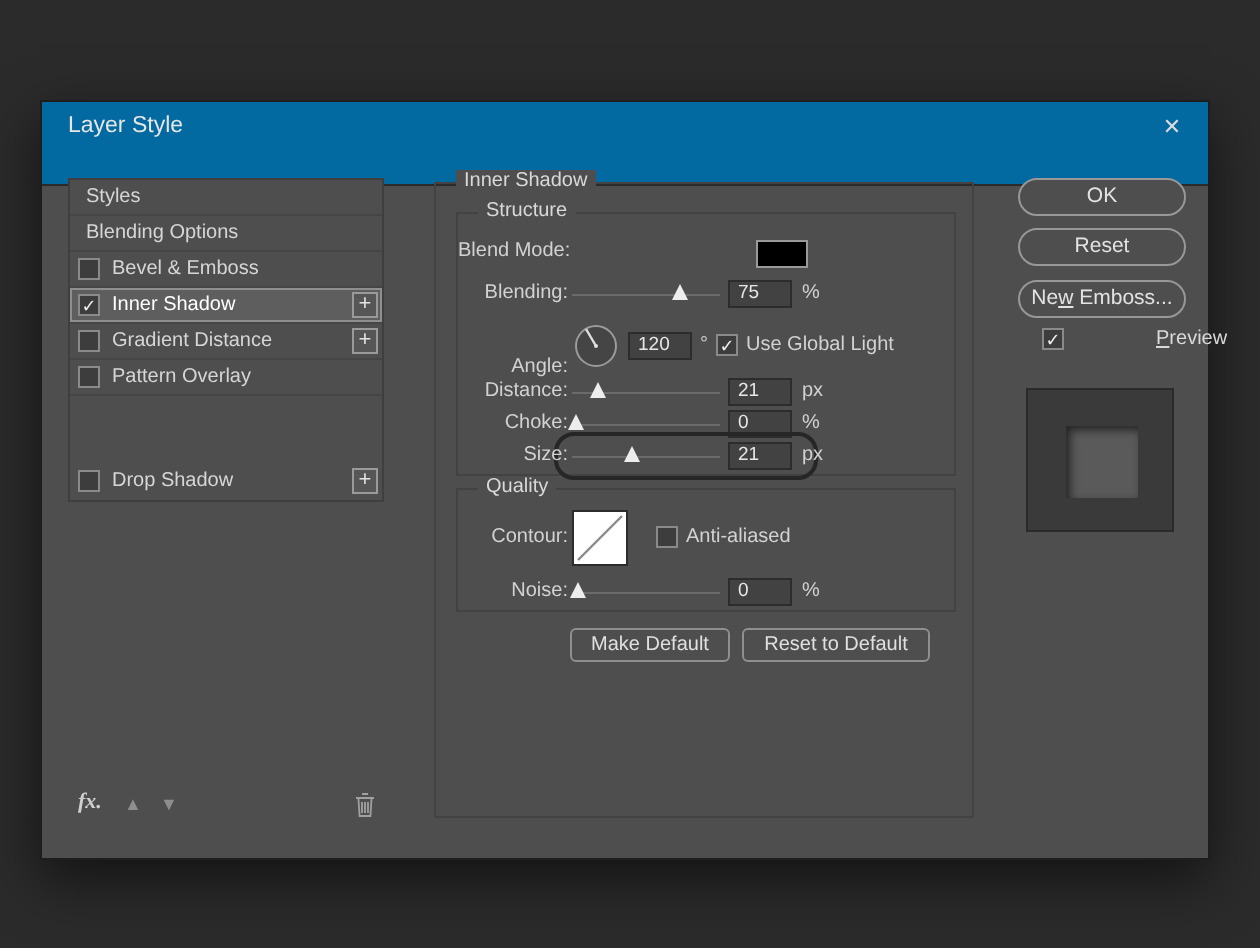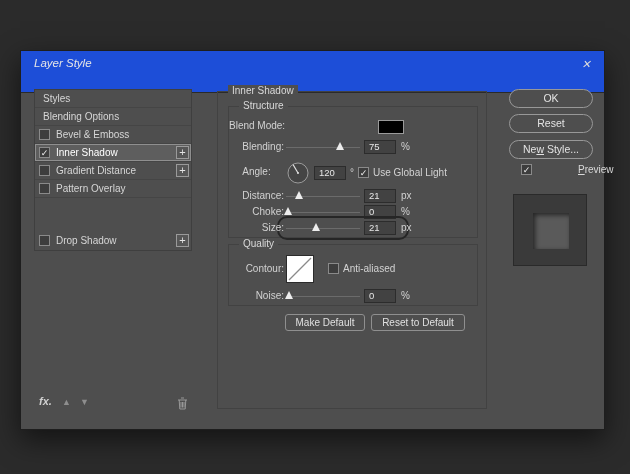--- a/index.html
+++ b/index.html
@@ -2,43 +2,43 @@
 <html><head>
 <meta charset="utf-8">
 <style>
   * { margin:0; padding:0; box-sizing:border-box; }
   body { font-family:"Liberation Sans", sans-serif; }
   #app { position:relative; width:630px; height:474px; background:#2b2b2b; overflow:hidden; }
 
   .dialog { position:absolute; left:20px; top:50px; width:585px; height:380px;
             background:#4e4e4e; border:1px solid #1e1e1e; box-shadow:0 10px 26px rgba(0,0,0,.55); }
 
-  .titlebar { position:absolute; left:0; top:0; right:0; height:42px; background:#1d4ed8;
-              border-bottom:1px solid #2a2a2a;font-style:italic; }
+  .titlebar { position:absolute; left:0; top:0; right:0; height:42px; background:#0369a1;
+              border-bottom:1px solid #2a2a2a; }
   .titlebar .title { position:absolute; left:13px; top:6px; font-size:11.5px; color:#e6e6e6; }
   .close-btn { position:absolute; right:10px; top:5px; width:16px; height:16px; font-size:11px;
                color:#dcdcdc; text-align:center; line-height:16px; cursor:default; }
 
   
   .sidebar-list { position:absolute; left:13px; top:38px; width:158px; border:1px solid #3f3f3f; background:#4e4e4e; }
   .sb-row { position:relative; height:18px; border-bottom:1px solid #454545; font-size:10px;
             color:#d6d6d6; line-height:18px; }
   .sb-row:last-child { border-bottom:none;margin-top:34px; }
   .sb-row.selected { background:#5e5e5e; box-shadow:inset 0 0 0 1px #8f8f8f; color:#ffffff; }
   .sb-label { position:absolute; left:8px; top:0; white-space:nowrap; }
   .sb-row.has-cb .sb-label { left:21px; }
   .sb-row.indent .sb-label { left:30px; }
   .cb { position:absolute; width:11px; height:11px; background:#3d3d3d; border:1px solid #8a8a8a;
         font-size:9px; color:#efefef; text-align:center; line-height:10px; }
   .sb-row .cb { left:4px; top:3px; }
   .sb-row.indent .cb { left:13px; }
   .plus-box { position:absolute; right:2px; top:2px; width:13px; height:13px; border:1px solid #9a9a9a;
               background:#565656; color:#e2e2e2; font-size:11px; line-height:11px; text-align:center; }
 
-  .sb-footer { position:absolute; left:13px; top:344px; width:158px; height:16px; }
+  .sb-footer { position:absolute; left:13px; top:344px; width:158px; height:16px;font-family:Liberation Serif, serif; }
   .fx-ico { position:absolute; left:5px; top:0; font-style:italic; font-weight:bold; font-size:11px; color:#cfcfcf; }
   .arr { position:absolute; top:2px; font-size:9px; color:#8e8e8e; }
   .arr.up { left:28px; } .arr.down { left:46px; }
   .trash { position:absolute; right:4px; top:1px; }
 
   
   .group { position:absolute; border:1px solid #424242; }
   .group > .legend { position:absolute; top:-7px; left:10px; background:#4e4e4e; padding:0 4px;
                      font-size:10px; color:#d9d9d9; white-space:nowrap; }
   .mid { left:196px; top:40px; width:270px; height:318px; }
@@ -156,21 +156,21 @@
           <span class="row-label">Blending:</span>
           <span class="slider">
             <span class="track"></span>
             <span class="thumb" style="left:73%;"></span>
           </span>
           <span class="valbox">75</span>
           <span class="unit">%</span>
         </div>
 
         <div class="frow" style="top:55px;height:24px;">
-          <span class="row-label" style="top:4px;text-align:center;">Angle:</span>
+          <span class="row-label" style="top:16px;">Angle:</span>
           <span style="position:absolute;left:58px;top:0;">
             <svg width="22" height="22" viewBox="0 0 22 22">
                 <circle cx="11" cy="11" r="10" fill="#454545" stroke="#9b9b9b" stroke-width="1"></circle>
                 <line x1="11" y1="11" x2="6" y2="2.5" stroke="#e0e0e0" stroke-width="1.2"></line>
                 <circle cx="11" cy="11" r="1" fill="#e0e0e0"></circle>
               </svg>
           </span>
           <span class="valbox" style="left:85px;top:4px;">120</span>
           <span class="unit" style="left:121px;top:5px;">°</span>
           <span class="cb" style="position:absolute;left:129px;top:5px;">✓</span>
@@ -235,21 +235,21 @@
         </div>
       </div>
 
       <div class="sq-btn" style="left:67px;top:222px;width:80px;">Make Default</div>
       <div class="sq-btn" style="left:153px;top:222px;width:94px;">Reset to Default</div>
     </div>
 
     <div class="pill-btn" style="top:38px;">OK</div>
     <div class="pill-btn" style="top:63px;">Reset</div>
     <div class="pill-btn" style="top:89px;">
-      <span>Ne</span><span class="mn">w</span><span> Style...</span>
+      <span>Ne</span><span class="mn">w</span><span> Emboss...</span>
     </div>
 
     <div class="preview-row">
       <span class="cb">✓</span>
       <span class="lbl"><span class="mn">P</span><span>review</span></span>
     </div>
 
     <div class="preview-box">
       <div class="preview-inner"></div>
     </div>

